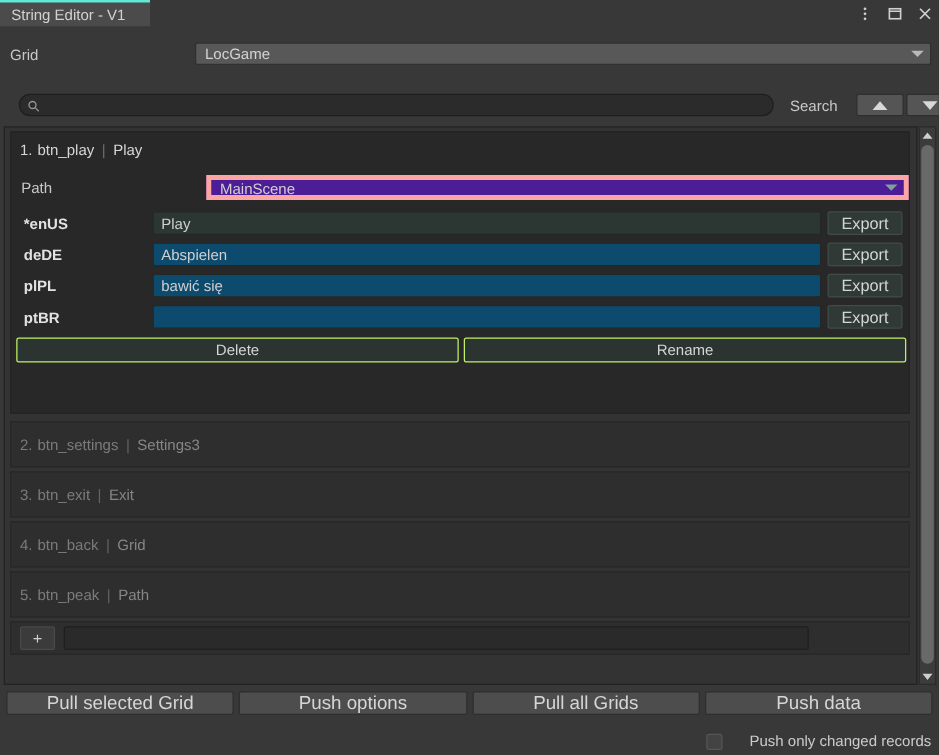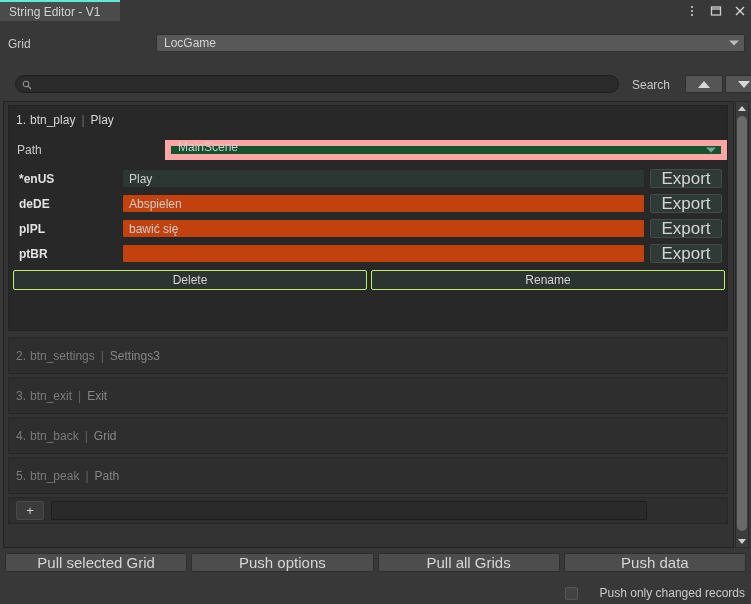--- a/index.html
+++ b/index.html
@@ -130,45 +130,45 @@
   .rec-sep { color: #6e6e6e; margin: 0 6px; }
   .rec-sub { font-size: 12px; color: #d6d6d6; }
 
   .path-row {
     position: absolute; left: 1px; top: 34px; width: 718px; height: 20px;
     display: flex; align-items: center;
   }
   .path-label { width: 155px; padding-left: 7px; font-size: 12px; color: #c8c8c8; }
   .path-dd {
     position: relative; flex: 1; height: 20px; margin-right: 1px;
-    background: #14532d; border: 6px solid #fca5a5;
-    display: flex; align-items: flex-end;
+    background: #4c1d95; border: 4px solid #fca5a5;
+    display: flex; align-items: flex-start;
   }
   .path-dd-val { padding-left: 7px; font-size: 12px; color: #d0d0d0; }
 
   .loc-row {
     position: absolute; left: 1px; width: 718px; height: 23px;
     display: flex; align-items: center;
   }
   .loc-code {
     width: 112px; padding-left: 9px; font-size: 12px;
     font-weight: bold; color: #e2e2e2;
   }
   .loc-val {
-    flex: 1; height: 19px; background: #c2410c;
+    flex: 1; height: 19px; background: #0c4a6e;
     border: 1px solid #222925; border-radius: 2px;
     display: flex; align-items: center; padding-left: 6px;
     font-size: 12px; color: #cfcfcf; overflow: hidden; white-space: nowrap;
   }
   .loc-val.first { background: #2c3733; }
   .export-btn {
-    width: 72px; height: 19px; margin-left: 5px; margin-right: 6px;
+    width: 60px; height: 19px; margin-left: 5px; margin-right: 6px;
     background: #2f3a36; border: 1px solid #414b47; border-radius: 2px;
     display: flex; align-items: center; justify-content: center;
-    font-size: 17px; color: #d5d5d5;
+    font-size: 13px; color: #d5d5d5;
   }
 
   .dr-row {
     position: absolute; left: 1px; top: 164px; width: 718px; height: 20px;
     display: flex; gap: 4px; padding: 0 3px;
   }
   .dr-btn {
     flex: 1; height: 20px;
     background: #2b3430; border: 1px solid #bef264; border-radius: 2px;
     display: flex; align-items: center; justify-content: center;

